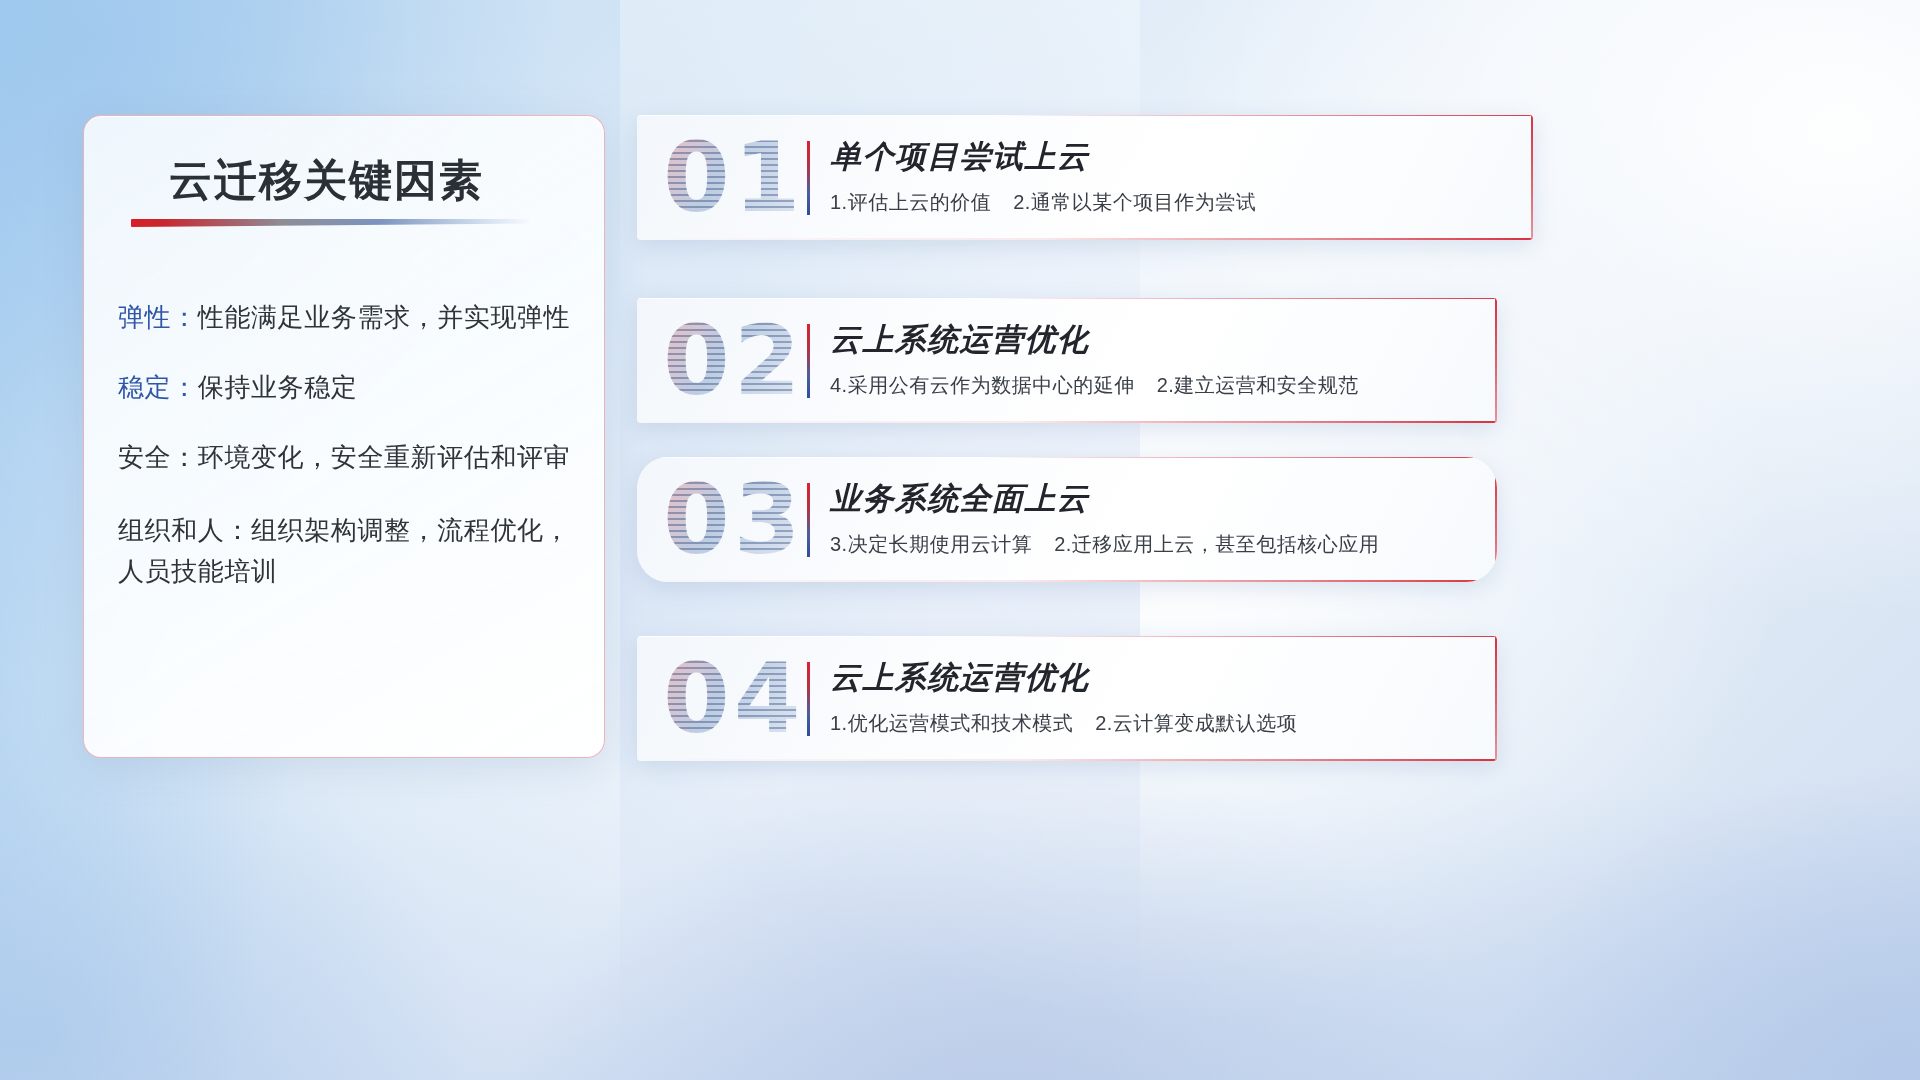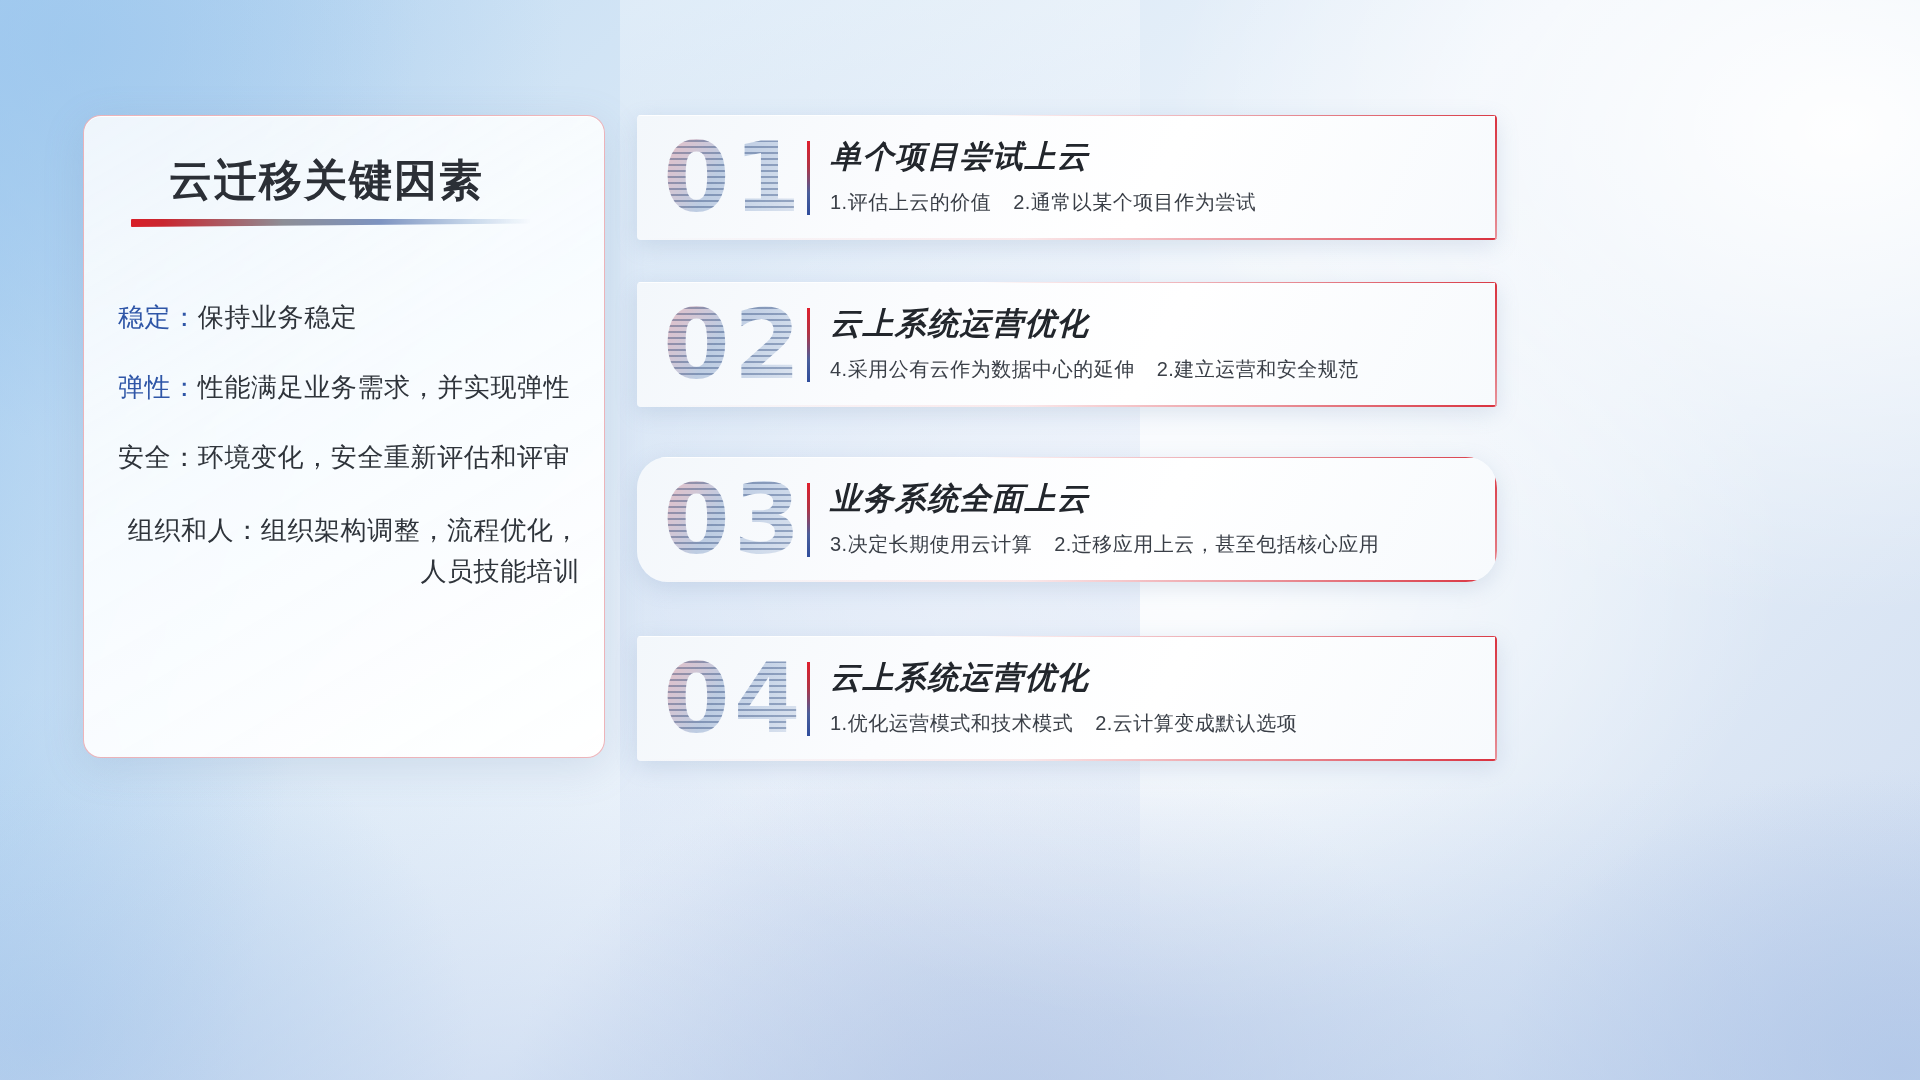--- a/index.html
+++ b/index.html
@@ -48,21 +48,21 @@
     position:absolute;left:47px;top:103px;width:400px;height:8px;
     background:linear-gradient(90deg,#d81f28 0%,#c9262f 8%,#8d8e96 38%,#7d93c0 62%,#c7d7ea 85%,rgba(233,240,248,0) 100%);
     clip-path:polygon(0 0,100% 0,100% 55%,0 100%);
     border-radius:1px;
   }
   .items{position:absolute;left:34px;top:185px;right:24px;}
   .item{
     font-size:26px;line-height:1.30;color:#2f343b;
     margin-bottom:36px;letter-spacing:.6px;white-space:nowrap;
   }
-  .item.wrap{white-space:normal;line-height:1.55;text-align:right;}
+  .item.wrap{white-space:normal;line-height:1.55;}
   .k-blue{color:#2f56a7;}
   .k-dark{color:#2f343b;}
 
   
   .card{
     position:absolute;left:637px;width:860px;height:125px;
     border-radius:4px;
     background:linear-gradient(118deg,#f3f7fb 0%,#fbfcfe 32%,#ffffff 60%,#f7fafd 100%);
     box-shadow:0 6px 22px rgba(110,140,180,.20);
     overflow:hidden;
@@ -72,21 +72,21 @@
     background:linear-gradient(90deg, rgba(255,255,255,.9) 0%, rgba(255,255,255,.9) 40%, rgba(226,120,130,.75) 72%, #d93a46 100%);
   }
   .card::after{ 
     content:"";position:absolute;right:0;top:0;width:2px;height:100%;
     background:linear-gradient(180deg,#d9313e 0%,#e0626c 55%,#e8949c 100%);
   }
   .card-underline{
     position:absolute;left:0;right:0;bottom:0;height:2px;
     background:linear-gradient(90deg, rgba(217,49,62,0) 0%, rgba(217,49,62,.10) 45%, rgba(217,49,62,.55) 75%, #d9313e 100%);
   }
-  .c1{top:115px;} .c2{top:282px;text-align:center;} .c3{top:457px;border-radius:31px;} .c4{top:636px;}
+  .c1{top:115px;padding-left:36px;} .c2{top:298px;text-align:center;} .c3{top:457px;border-radius:31px;} .c4{top:636px;}
 
   
   .ghost-num{
     position:absolute;left:26px;top:50%;transform:translateY(-50%);
     font-size:96px;font-weight:800;letter-spacing:4px;
     line-height:1;
     color:transparent;
     background-image:repeating-linear-gradient(
        0deg,
        rgba(96,120,160,.52) 0px, rgba(96,120,160,.52) 2px,
@@ -122,24 +122,24 @@
 <div class="bg-streak streak-c"></div>
 
 <div class="stage">
 
   <div class="left-panel">
     <div class="left-title">云迁移关键因素</div>
     <div class="title-rule"></div>
 
     <div class="items">
       <div class="item">
-        <span class="k-blue">稳定：</span><span>保持业务稳定</span>
+        <span class="k-blue">弹性：</span><span>性能满足业务需求，并实现弹性</span>
       </div>
       <div class="item">
-        <span class="k-blue">弹性：</span><span>性能满足业务需求，并实现弹性</span>
+        <span class="k-blue">稳定：</span><span>保持业务稳定</span>
       </div>
       <div class="item">
         <span class="k-dark">安全：</span><span>环境变化，安全重新评估和评审</span>
       </div>
       <div class="item wrap">
         <span class="k-dark">组织和人：</span><span>组织架构调整，流程优化，人员技能培训</span>
       </div>
     </div>
   </div>
 

